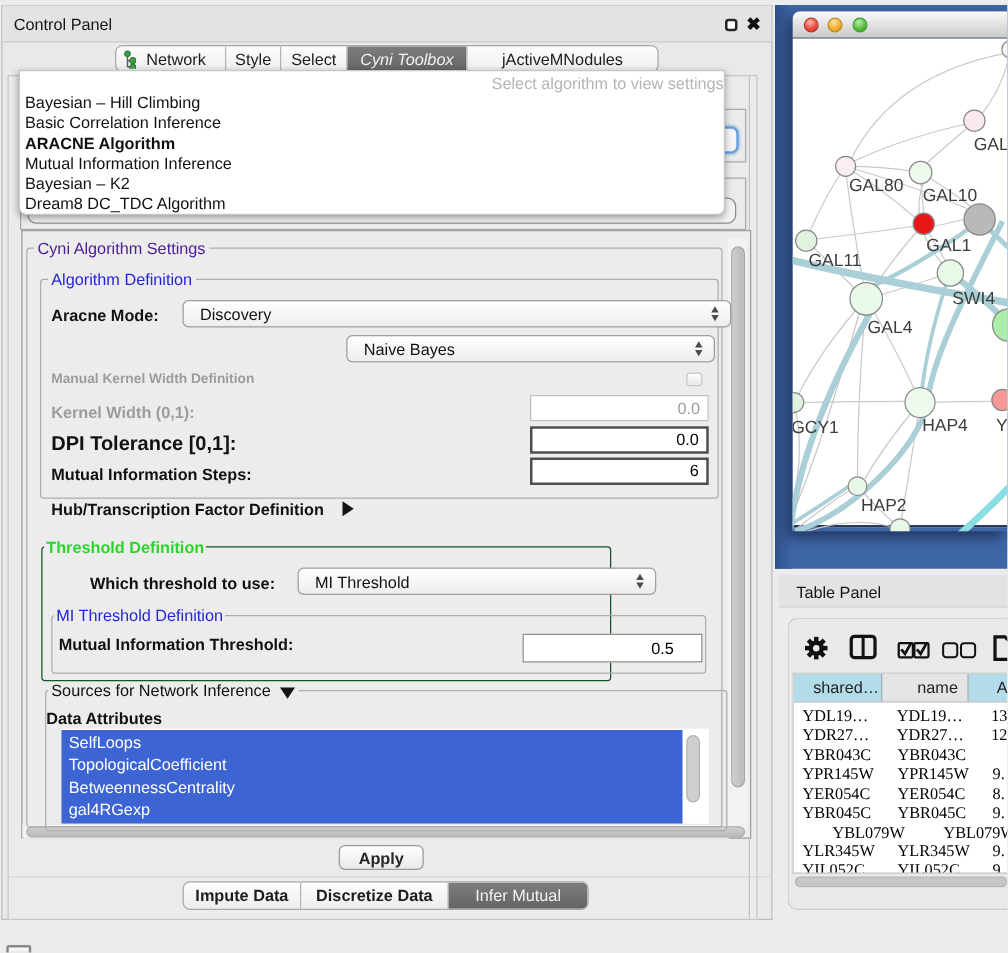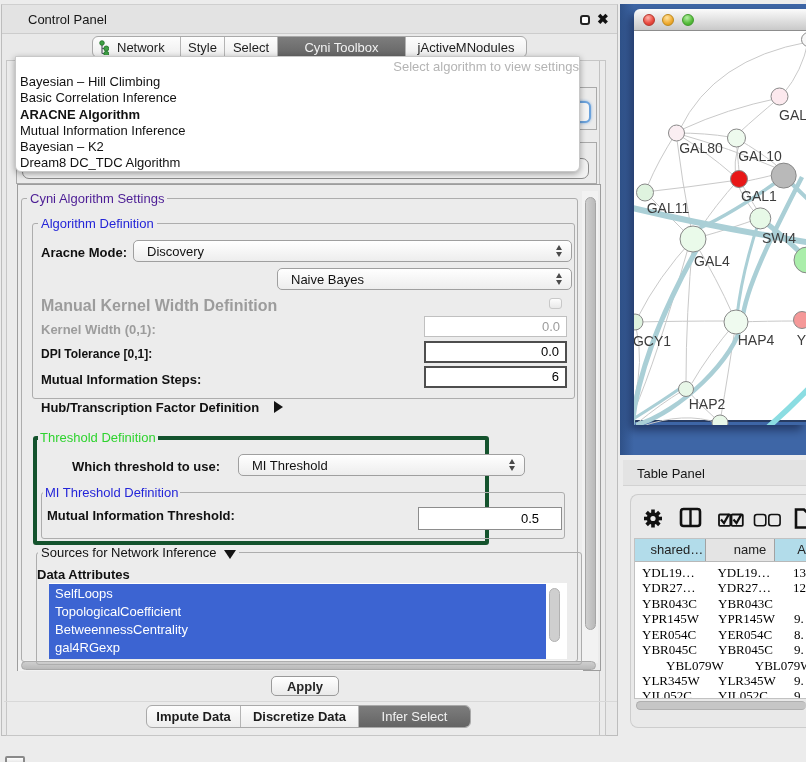--- a/index.html
+++ b/index.html
@@ -11,39 +11,39 @@
 .combo:before { content:""; position:absolute; right:9px; top:4px; border:3.5px solid transparent; border-bottom:5px solid #4a4a4a; border-top-width:0; }
 .combo:after { content:""; position:absolute; right:9px; bottom:4px; border:3.5px solid transparent; border-top:5px solid #4a4a4a; border-bottom-width:0; }
 </style>
 </head>
 <body>
 <div id="page">
 
 <div class="abs" id="cpanel" style="left:1px; top:4px; width:617px; height:732px; background:#e9e9e9; border:1px solid #bdbdbd; border-top-color:#cfcfcf;">
 
   <div class="abs" style="left:0; top:0; width:100%; height:29px; background:#e3e3e3; border-bottom:1px solid #cccccc;">
-    <div class="abs" style="left:26px; top:7px; font-size:13px; color:#161616;">Control Panel</div>
+    <div class="abs" style="left:9px; top:7px; font-size:13px; color:#161616;">Control Panel</div>
     <div class="abs" style="left:578px; top:10px; width:10px; height:10px; border:2px solid #242424; border-radius:3px; background:#fff;"></div>
     <div class="abs" style="left:595px; top:6px; font-size:14px; font-weight:bold; color:#111;">✖</div>
   </div>
 
   <div class="abs" id="toptabs" style="left:90px; top:31px; width:435px; height:22px; border:1px solid #a9a9a9; border-radius:6px; background:linear-gradient(#fdfdfd,#ededed); display:flex; font-size:13px; color:#1c1c1c; overflow:hidden;">
     <div style="width:88px; border-right:1px solid #b4b4b4; display:flex; align-items:center; padding-left:6px;"><span id="neticon" style="margin-right:8px; width:10px; height:15px; display:inline-block;"><svg width="10" height="15" viewBox="0 0 10 15">
               <g fill="none" stroke="#5a5a6a" stroke-width="1.2">
                 <path d="M3,5 V13.5 M3,8.5 H6 M3,13.5 H6"></path>
               </g>
               <g fill="#3fa045" stroke="#1e7026" stroke-width="0.8">
                 <circle cx="3" cy="3" r="2.3"></circle>
                 <circle cx="7.3" cy="8.5" r="2.5"></circle>
                 <circle cx="7.3" cy="13.8" r="2.5"></circle>
               </g>
             </svg></span>Network</div>
     <div style="width:44px; border-right:1px solid #b4b4b4; display:flex; align-items:center; justify-content:center;">Style</div>
     <div style="width:53px; border-right:1px solid #b4b4b4; display:flex; align-items:center; justify-content:center;">Select</div>
-    <div style="width:128px; border-right:1px solid #b4b4b4; display:flex; align-items:center; justify-content:center; background:linear-gradient(#7d7d7d,#646464); color:#f2f2f2;">Cyni Toolbox</div>
+    <div style="width:96px; border-right:1px solid #b4b4b4; display:flex; align-items:center; justify-content:center; background:linear-gradient(#7d7d7d,#646464); color:#f2f2f2;font-style:italic;">Cyni Toolbox</div>
     <div style="flex:1; display:flex; align-items:center; justify-content:center;">jActiveMNodules</div>
   </div>
 
   <div class="abs" style="left:4px; top:55px; width:600px; height:676px; border:1px solid #c6c6c6; background:#ebebeb;"></div>
   <div class="abs" style="left:597px; top:56px; width:1px; height:674px; background:#c2c2c2;"></div>
 
   <div class="abs" style="left:14px; top:82px; width:581px; height:43px; border:1px solid #a9a9a9; background:#ebebeb;"></div>
   <div class="abs" style="left:20px; top:96px; width:569px; height:22px; border:2px solid #6ba2dc; border-radius:6px; background:#f5f5f5; box-shadow:0 0 3px #7aaade;"></div>
   <div class="abs" style="left:14px; top:137px; width:581px; height:42px; border:1px solid #a9a9a9; background:#ebebeb;"></div>
   <div class="abs" style="left:20px; top:153px; width:567px; height:21px; border:1px solid #8c8c8c; border-radius:7px; background:#f2f2f2;"></div>
@@ -58,43 +58,43 @@
 
   <fieldset class="abs" style="left:19px; top:186px; width:557px; height:471px; border:1px solid #adadad; border-radius:3px;">
     <legend style="margin-left:5px; padding:0 3px; font-size:13px; color:#4c1d95;">Cyni Algorithm Settings</legend>
   </fieldset>
 
   <fieldset class="abs" style="left:30px; top:211px; width:543px; height:183px; border:1px solid #adadad; border-radius:3px;">
     <legend style="margin-left:5px; padding:0 3px; font-size:13px; color:#2425d8;">Algorithm Definition</legend>
   </fieldset>
 
   <div class="abs lbl" style="left:39px; top:240px; font-size:13px; font-weight:bold; color:#111;">Aracne Mode:</div>
-  <div class="abs combo" style="left:131px; top:235px; width:439px;">
+  <div class="abs combo" style="left:144px; top:235px; width:439px;">
         <span>Discovery</span>
       </div>
   <div class="abs combo" style="left:275px; top:263px; width:295px;">
         <span>Naive Bayes</span>
       </div>
 
-  <div class="abs lbl" style="left:39px; top:292px; font-size:16px; font-weight:bold; color:#9c9c9c;">Manual Kernel Width Definition</div>
+  <div class="abs lbl" style="left:39px; top:292px; font-size:11px; font-weight:bold; color:#9c9c9c;">Manual Kernel Width Definition</div>
   <div class="abs" style="left:547px; top:293px; width:13px; height:11px; background:linear-gradient(#fdfdfd,#e8e8e8); border:1px solid #c8c8c8; border-radius:3px;"></div>
 
   <div class="abs lbl" style="left:39px; top:317px; font-size:13px; font-weight:bold; color:#9c9c9c;">Kernel Width (0,1):</div>
   <div class="abs" style="left:422px; top:311px; width:143px; height:21px; background:#fff; border:1px solid #c0c0c0; font-size:13px; color:#9c9c9c; text-align:right; line-height:19px; padding-right:6px;">0.0</div>
 
-  <div class="abs lbl" style="left:39px; top:342px; font-size:12px; font-weight:bold; color:#111;">DPI Tolerance [0,1]:</div>
+  <div class="abs lbl" style="left:39px; top:342px; font-size:16px; font-weight:bold; color:#111;">DPI Tolerance [0,1]:</div>
   <div class="abs" style="left:422px; top:336px; width:143px; height:22px; background:#fff; border:2px solid #4e4e4e; font-size:13px; color:#000; text-align:right; line-height:18px; padding-right:6px;">0.0</div>
 
   <div class="abs lbl" style="left:39px; top:367px; font-size:13px; font-weight:bold; color:#111;">Mutual Information Steps:</div>
   <div class="abs" style="left:422px; top:361px; width:143px; height:22px; background:#fff; border:2px solid #4e4e4e; font-size:13px; color:#000; text-align:right; line-height:18px; padding-right:6px;">6</div>
 
   <div class="abs lbl" style="left:39px; top:395px; font-size:13px; font-weight:bold; color:#111;">Hub/Transcription Factor Definition</div>
   <div class="abs" style="left:272px; top:396px; width:0; height:0; border:6px solid transparent; border-left:9px solid #141414; border-right-width:0;"></div>
 
-  <fieldset class="abs" style="left:31px; top:425px; width:456px; height:115px; border:4px solid #14532d; border-radius:3px;">
+  <fieldset class="abs" style="left:31px; top:425px; width:456px; height:115px; border:1px solid #14532d; border-radius:3px;font-weight:bold;">
     <legend style="margin-left:1px; padding:0 2px; font-size:13px; color:#2fd32f;">Threshold Definition</legend>
   </fieldset>
   <div class="abs lbl" style="left:70px; top:454px; font-size:13px; font-weight:bold; color:#111;">Which threshold to use:</div>
   <div class="abs combo" style="left:236px; top:449px; width:287px;">
         <span>MI Threshold</span>
       </div>
 
   <fieldset class="abs" style="left:39px; top:480px; width:524px; height:54px; border:1px solid #adadad; border-radius:3px;">
     <legend style="margin-left:1px; padding:0 2px; font-size:13px; color:#2425d8;">MI Threshold Definition</legend>
   </fieldset>
@@ -111,21 +111,21 @@
     <div style="position:absolute; left:500px; top:5px; width:11px; height:54px; background:#cfcfcf; border:1px solid #b2b2b2; border-radius:6px;"></div>
   </div>
 
   <div class="abs" style="left:269px; top:671px; width:68px; height:20px; border:1px solid #9a9a9a; border-radius:5px; background:linear-gradient(#ffffff,#e9e9e9); font-size:13px; font-weight:bold; color:#262626; text-align:center; line-height:19px;">Apply</div>
 
   <div class="abs" style="left:2px; top:696px; width:613px; height:1px; background:#d8d8d8;"></div>
 
   <div class="abs" style="left:144px; top:700px; width:325px; height:23px; border:1px solid #a9a9a9; border-radius:6px; background:linear-gradient(#fdfdfd,#ededed); display:flex; font-size:13px; font-weight:bold; color:#1c1c1c; overflow:hidden;">
     <div style="width:94px; border-right:1px solid #b4b4b4; display:flex; align-items:center; justify-content:center;">Impute Data</div>
     <div style="width:118px; border-right:1px solid #b4b4b4; display:flex; align-items:center; justify-content:center;">Discretize Data</div>
-    <div style="flex:1; display:flex; align-items:center; justify-content:center; background:linear-gradient(#7d7d7d,#646464); color:#f2f2f2; font-weight:normal;">Infer Select</div>
+    <div style="flex:1; display:flex; align-items:center; justify-content:center; background:linear-gradient(#7d7d7d,#646464); color:#f2f2f2; font-weight:normal;">Infer Mutual</div>
   </div>
 </div>
 
 <div class="abs" style="left:617px; top:373px; width:0; height:0; border:3px solid transparent; border-right:4px solid #4a4a4a;"></div>
 
 <div class="abs" style="left:15px; top:56px; width:565px; height:116px; background:#ffffff; border:1px solid #c8c8c8; border-radius:0 0 6px 6px; box-shadow:0 2px 6px rgba(0,0,0,0.35); font-size:13px; color:#111; z-index:30;">
   <div style="height:17px; text-align:right; color:#b4b4b4; padding-top:2px;">Select algorithm to view settings</div>
   <div style="padding-left:4px; line-height:16.3px;">Bayesian – Hill Climbing<br>Basic Correlation Inference<br><b>ARACNE Algorithm</b><br>Mutual Information Inference<br>Bayesian – K2<br>Dream8 DC_TDC Algorithm</div>
 </div>
 

